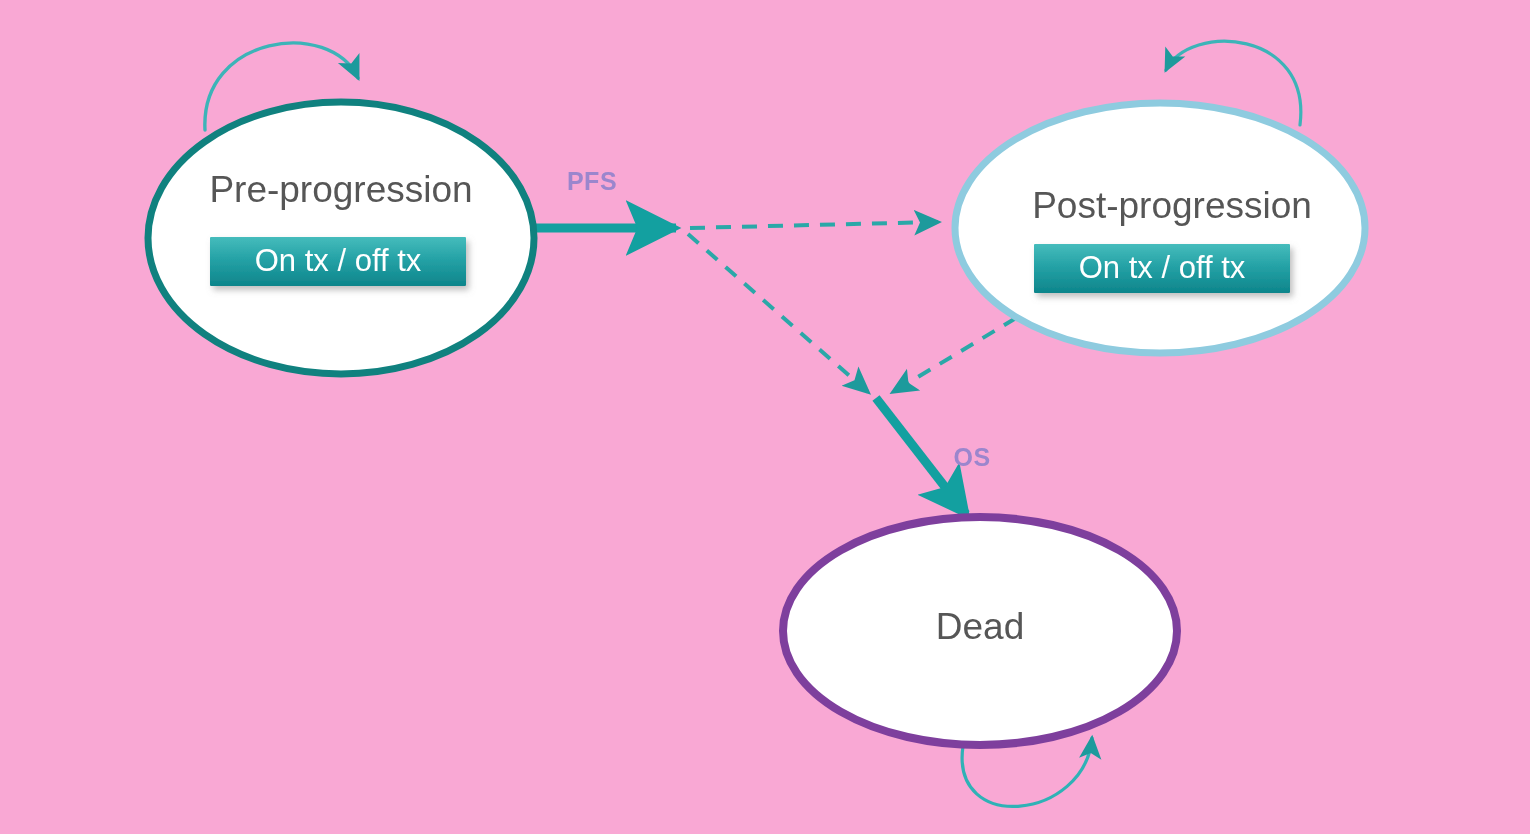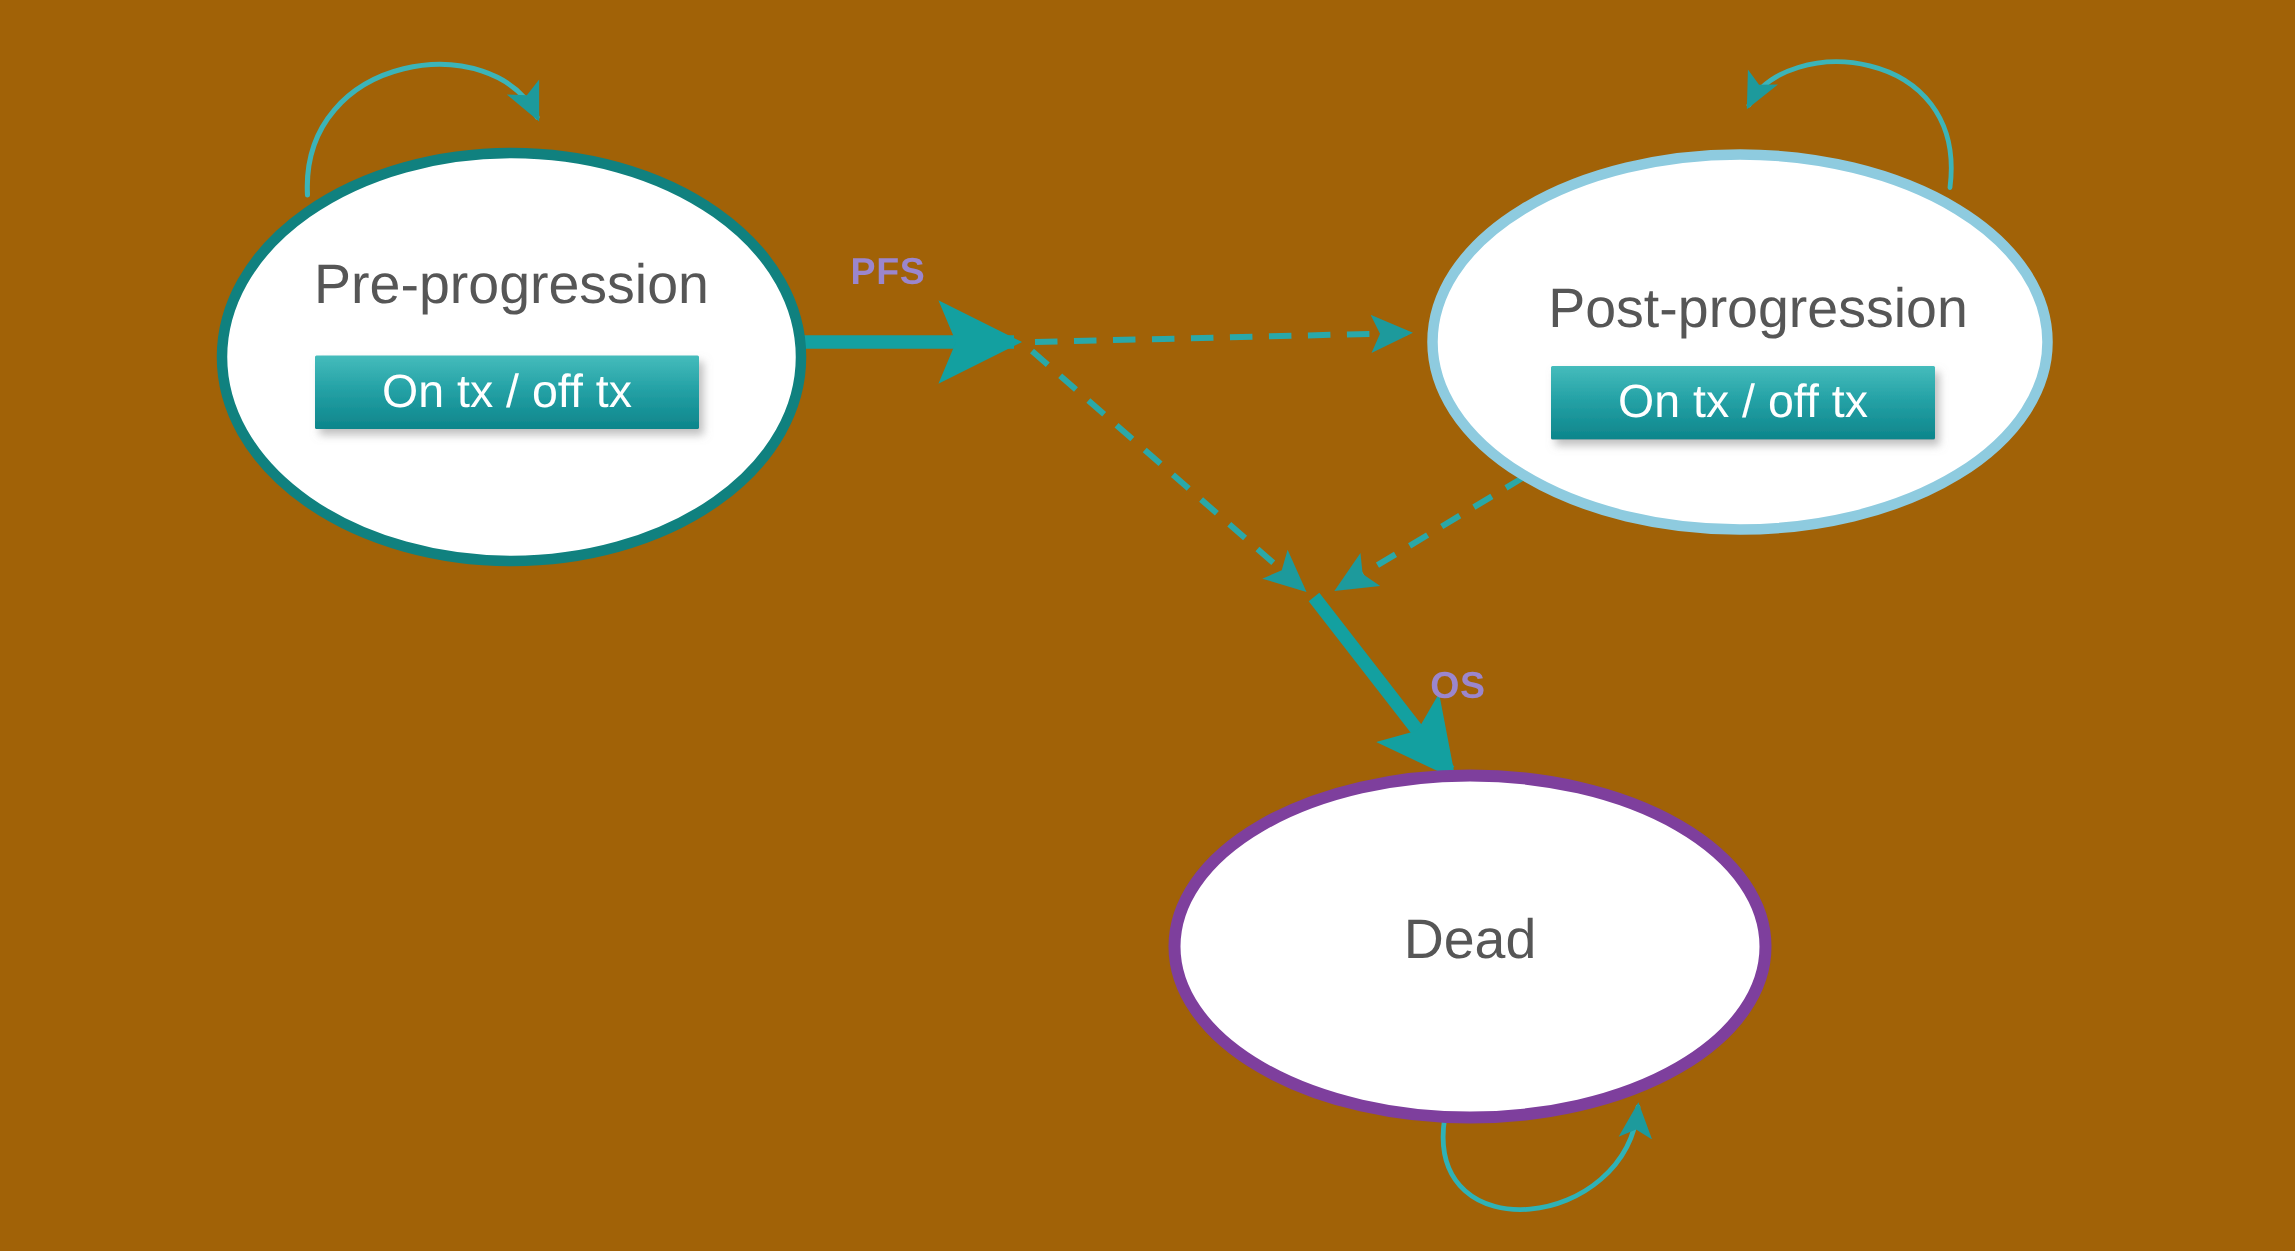--- a/index.html
+++ b/index.html
@@ -4,21 +4,21 @@
 <style>
   html, body {
     margin: 0;
     padding: 0;
     background: #ffffff;
   }
   #canvas {
     position: relative;
     width: 1530px;
     height: 834px;
-    background: #a16207;
+    background: #f9a8d4;
     overflow: hidden;
     font-family: "Liberation Sans", sans-serif;
   }
   #diagram-svg {
     position: absolute;
     top: 0;
     left: 0;
     width: 1530px;
     height: 834px;
   }

